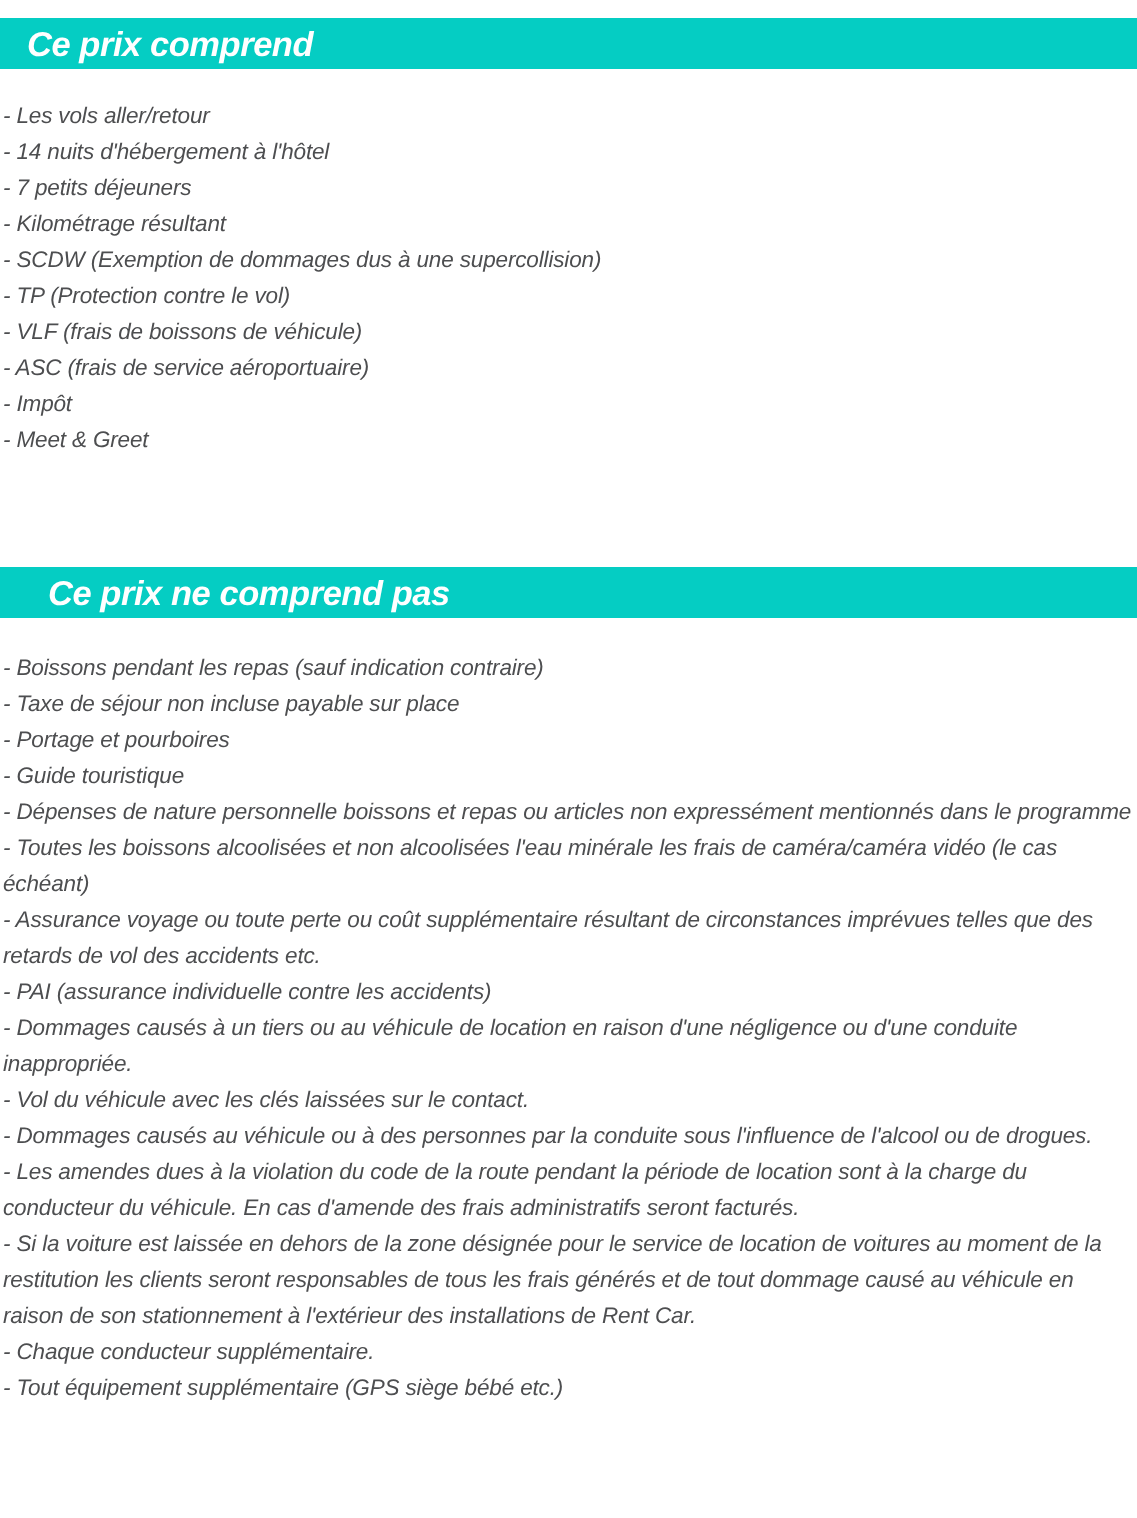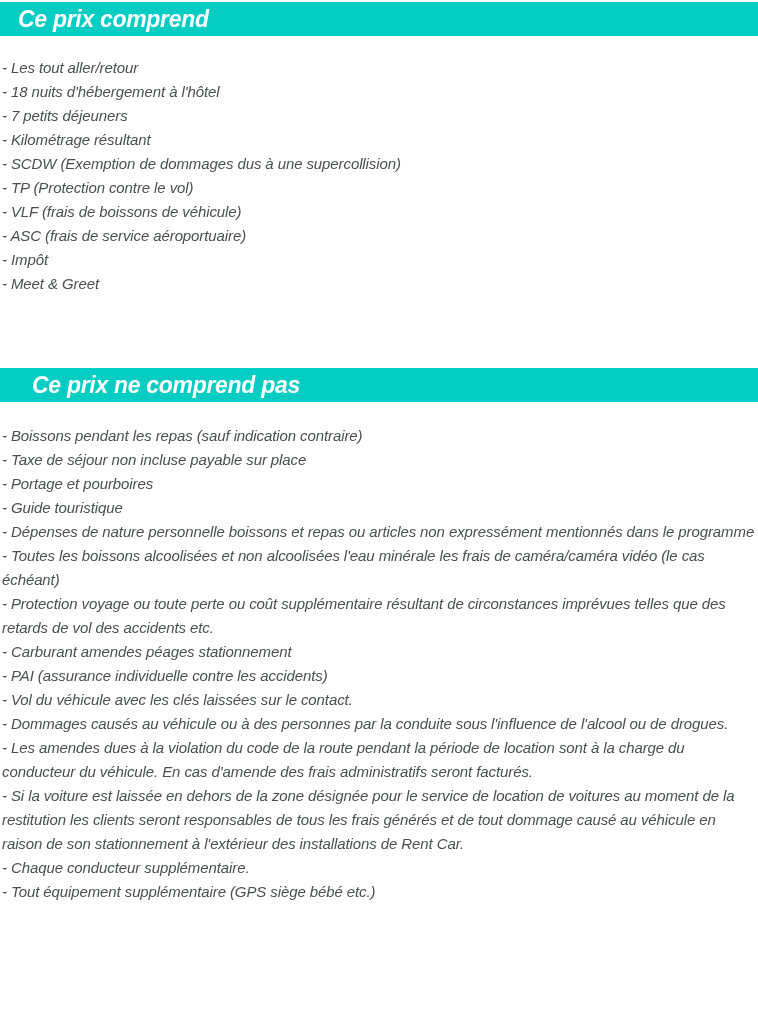--- a/index.html
+++ b/index.html
@@ -28,21 +28,21 @@
     width: 100%;
   }
   .section-header .title {
     color: var(--heading-text);
     font-size: 23px;
     font-weight: bold;
     font-style: italic;
     letter-spacing: -0.3px;
     white-space: nowrap;
   }
-  #section-included .section-header { margin-top: 2px; align-items: center; }
+  #section-included .section-header { margin-top: 12px; align-items: center; }
   #section-not-included .section-header { margin-top: 0; padding-left: 32px; }
   .item-list {
     padding: 20px 0 0 2px;
     margin: 0;
   }
   #section-included .item-list { margin-bottom: 72px; }
   #section-not-included .item-list { padding-top: 22px; }
   .list-item {
     margin: 0;
     color: var(--body-text);
@@ -54,22 +54,22 @@
   }
 </style>
 </head>
 <body>
 
 <section id="section-included">
   <header class="section-header">
     <span class="title">Ce prix comprend</span>
   </header>
   <div class="item-list">
-      <p class="list-item">- Les tout aller/retour</p>
-      <p class="list-item">- 18 nuits d'hébergement à l'hôtel</p>
+      <p class="list-item">- Les vols aller/retour</p>
+      <p class="list-item">- 14 nuits d'hébergement à l'hôtel</p>
       <p class="list-item">- 7 petits déjeuners</p>
       <p class="list-item">- Kilométrage résultant</p>
       <p class="list-item">- SCDW (Exemption de dommages dus à une supercollision)</p>
       <p class="list-item">- TP (Protection contre le vol)</p>
       <p class="list-item">- VLF (frais de boissons de véhicule)</p>
       <p class="list-item">- ASC (frais de service aéroportuaire)</p>
       <p class="list-item">- Impôt</p>
       <p class="list-item">- Meet &amp; Greet</p>
     </div>
 </section>
@@ -78,23 +78,23 @@
   <header class="section-header">
     <span class="title">Ce prix ne comprend pas</span>
   </header>
   <div class="item-list">
       <p class="list-item">- Boissons pendant les repas (sauf indication contraire)</p>
       <p class="list-item">- Taxe de séjour non incluse payable sur place</p>
       <p class="list-item">- Portage et pourboires</p>
       <p class="list-item">- Guide touristique</p>
       <p class="list-item">- Dépenses de nature personnelle boissons et repas ou articles non expressément mentionnés dans le programme</p>
       <p class="list-item">- Toutes les boissons alcoolisées et non alcoolisées l'eau minérale les frais de caméra/caméra vidéo (le cas échéant)</p>
-      <p class="list-item">- Protection voyage ou toute perte ou coût supplémentaire résultant de circonstances imprévues telles que des retards de vol des accidents etc.</p>
-      <p class="list-item">- Carburant amendes péages stationnement</p>
+      <p class="list-item">- Assurance voyage ou toute perte ou coût supplémentaire résultant de circonstances imprévues telles que des retards de vol des accidents etc.</p>
       <p class="list-item">- PAI (assurance individuelle contre les accidents)</p>
+      <p class="list-item">- Dommages causés à un tiers ou au véhicule de location en raison d'une négligence ou d'une conduite inappropriée.</p>
       <p class="list-item">- Vol du véhicule avec les clés laissées sur le contact.</p>
       <p class="list-item">- Dommages causés au véhicule ou à des personnes par la conduite sous l'influence de l'alcool ou de drogues.</p>
       <p class="list-item">- Les amendes dues à la violation du code de la route pendant la période de location sont à la charge du conducteur du véhicule. En cas d'amende des frais administratifs seront facturés.</p>
       <p class="list-item">- Si la voiture est laissée en dehors de la zone désignée pour le service de location de voitures au moment de la restitution les clients seront responsables de tous les frais générés et de tout dommage causé au véhicule en raison de son stationnement à l'extérieur des installations de Rent Car.</p>
       <p class="list-item">- Chaque conducteur supplémentaire.</p>
       <p class="list-item">- Tout équipement supplémentaire (GPS siège bébé etc.)</p>
     </div>
 </section>
 
 </body></html>

